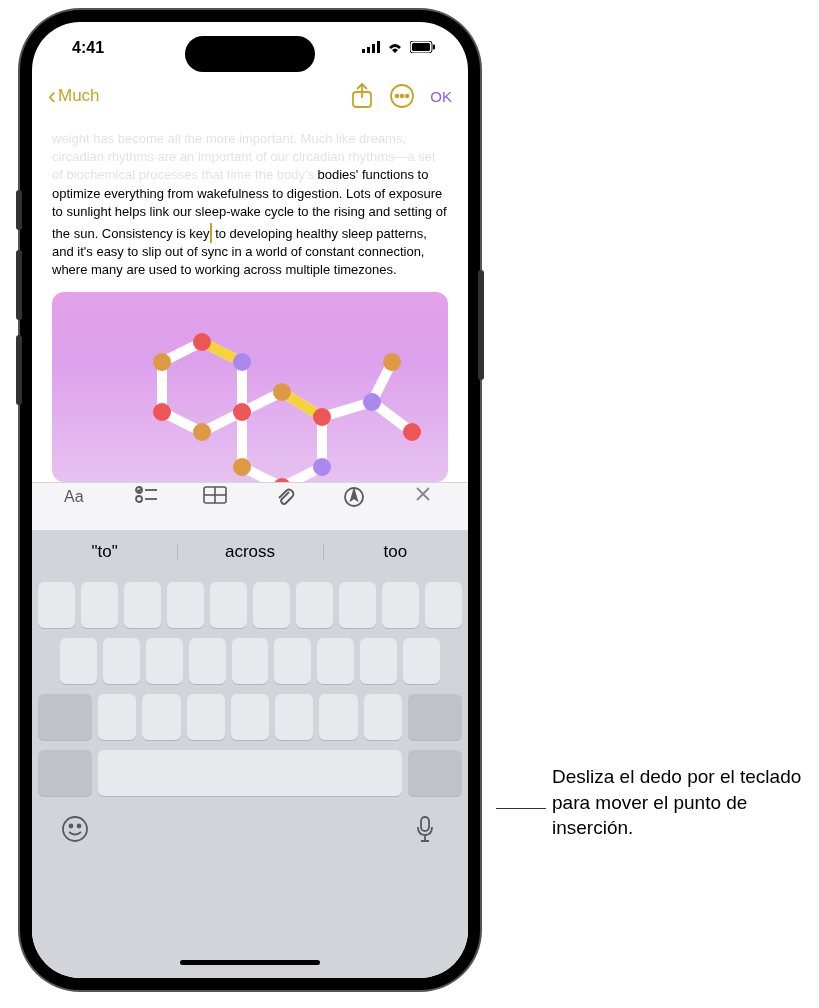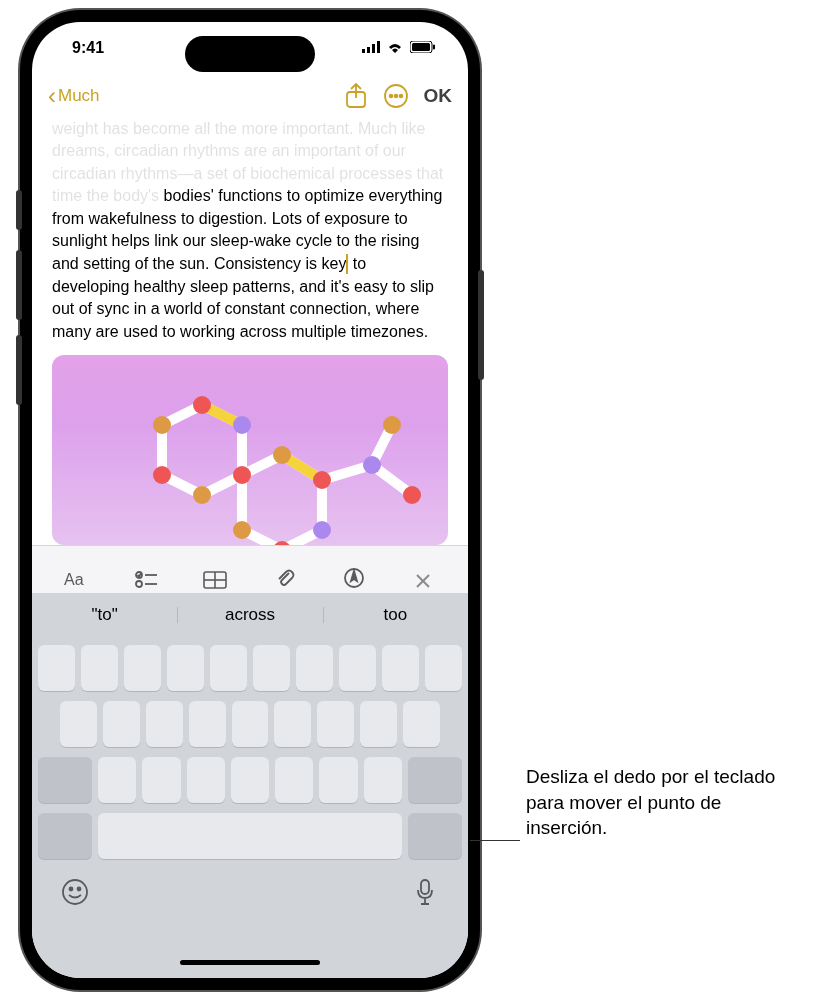--- a/index.html
+++ b/index.html
@@ -80,31 +80,32 @@
     .back-chevron { font-size: 24px; font-weight: 300; }
     .nav-icon {
       width: 36px;
       height: 36px;
       display: flex;
       align-items: center;
       justify-content: center;
       color: #c9a227;
     }
     .ok-btn {
-      color: #404040;
-      font-size: 19px;
-      font-weight: 700;
+      color: #8b5cf6;
+      font-size: 15px;
+      font-weight: 400;
       padding-left: 6px;
     }
     .note-body {
       padding: 0 20px;
-      font-size: 16px;
+      font-size: 13px;
       line-height: 1.4;
       color: #000;
       position: relative;
+      margin-top: 12px;
     }
     .ghost-text {
       color: rgba(0,0,0,0.12);
       position: relative;
     }
     .cursor {
       display: inline-block;
       width: 2px;
       height: 20px;
       background: #c9a227;
@@ -133,21 +134,21 @@
       border-top: 1px solid #d6d6d8;
       display: flex;
       align-items: center;
       justify-content: space-around;
       padding: 0 10px;
     }
     .tool-icon {
       width: 40px;
       height: 40px;
       display: flex;
-      align-items: flex-end;
+      align-items: flex-start;
       justify-content: center;
       color: #5a5a5e;
     }
     .suggestions {
       height: 44px;
       background: #d1d4d9;
       display: flex;
       align-items: center;
     }
     .sug {
@@ -214,24 +215,24 @@
     }
     .home-bar {
       width: 140px;
       height: 5px;
       background: #000;
       border-radius: 3px;
       margin-top: 6px;
     }
     .callout {
       position: absolute;
-      left: 470px;
+      left: 496px;
       top: 764px;
       display: flex;
-      align-items: flex-end;
+      align-items: center;
     }
     .callout-line {
       width: 50px;
       height: 1px;
       background: #333;
       margin-top: 12px;
     }
     .callout-text {
       font-size: 19px;
       line-height: 1.35;
@@ -246,21 +247,21 @@
 <div class="phone-frame">
   <div class="phone-side-btn btn-left btn-l1"></div>
   <div class="phone-side-btn btn-left btn-l2"></div>
   <div class="phone-side-btn btn-left btn-l3"></div>
   <div class="phone-side-btn btn-right"></div>
 
   <div class="phone-screen">
     <div class="notch"></div>
 
     <div class="status-bar">
-      <span>9:41</span>
+      <span>4:41</span>
       <div class="status-right">
         <span>
           <svg width="18" height="12" viewBox="0 0 18 12">
               <rect x="0" y="8" width="3" height="4" fill="#000"></rect>
               <rect x="5" y="6" width="3" height="6" fill="#000"></rect>
               <rect x="10" y="3" width="3" height="9" fill="#000"></rect>
               <rect x="15" y="0" width="3" height="12" fill="#000"></rect>
             </svg>
         </span>
         <span>

